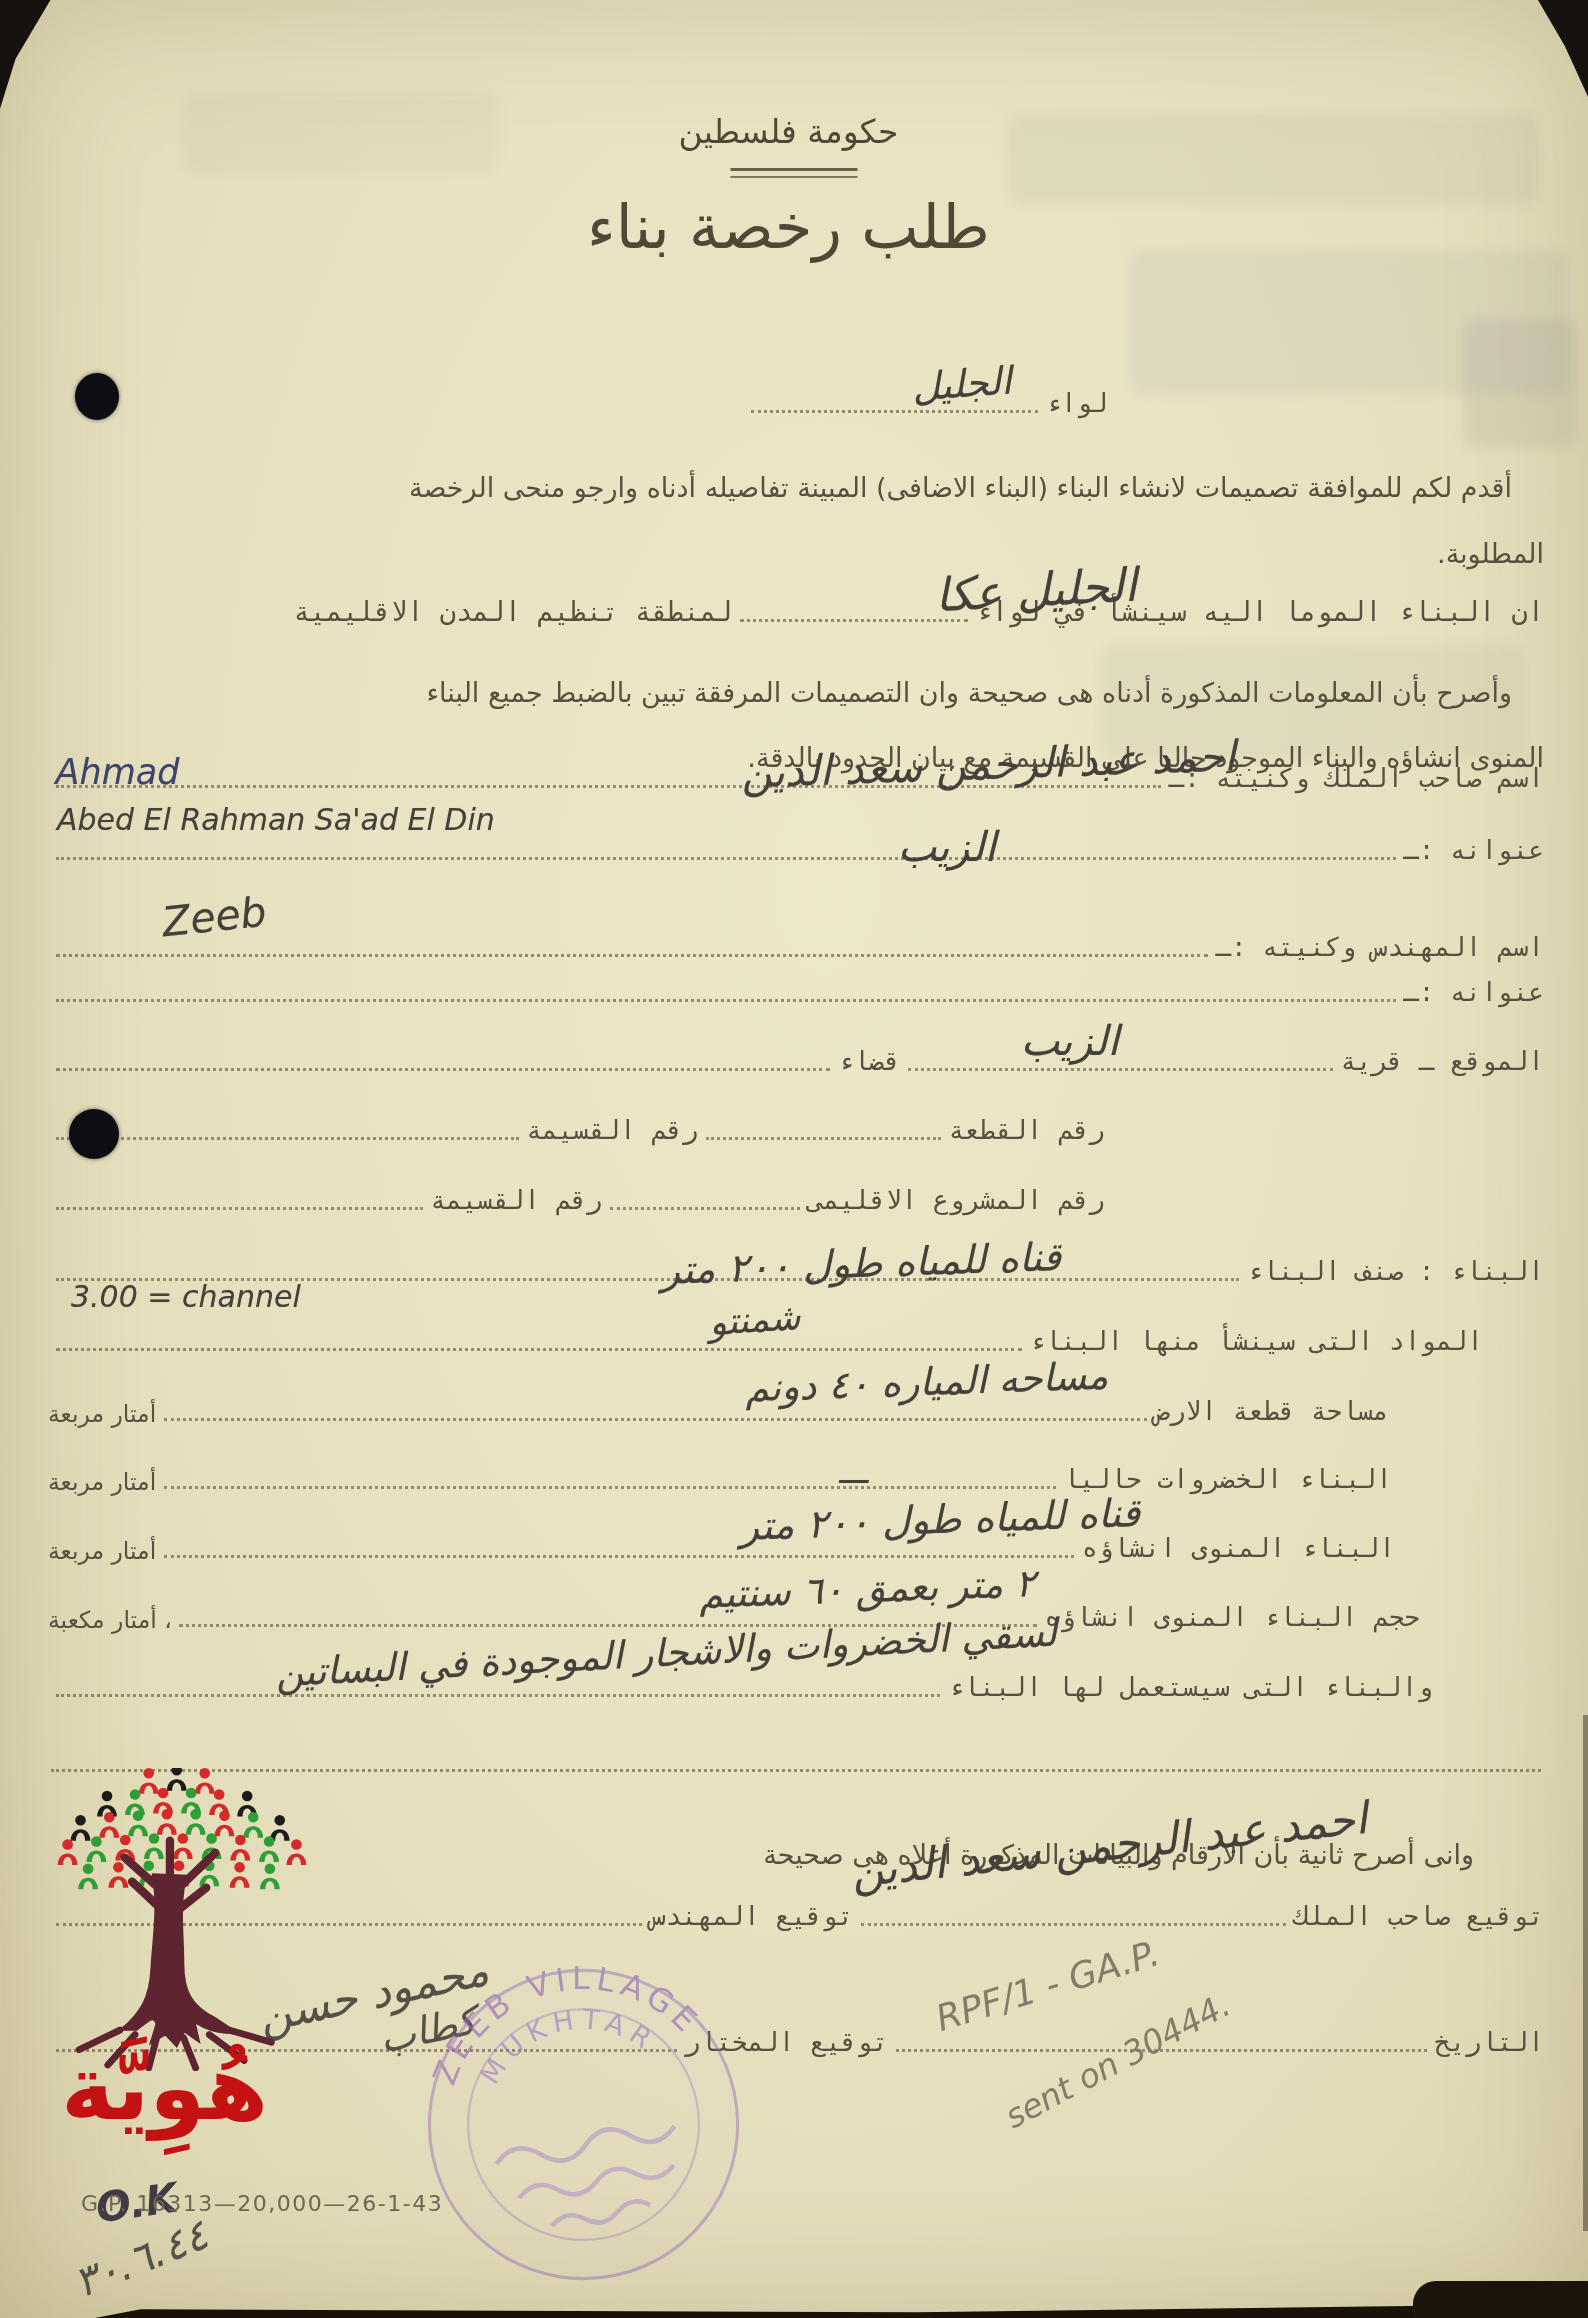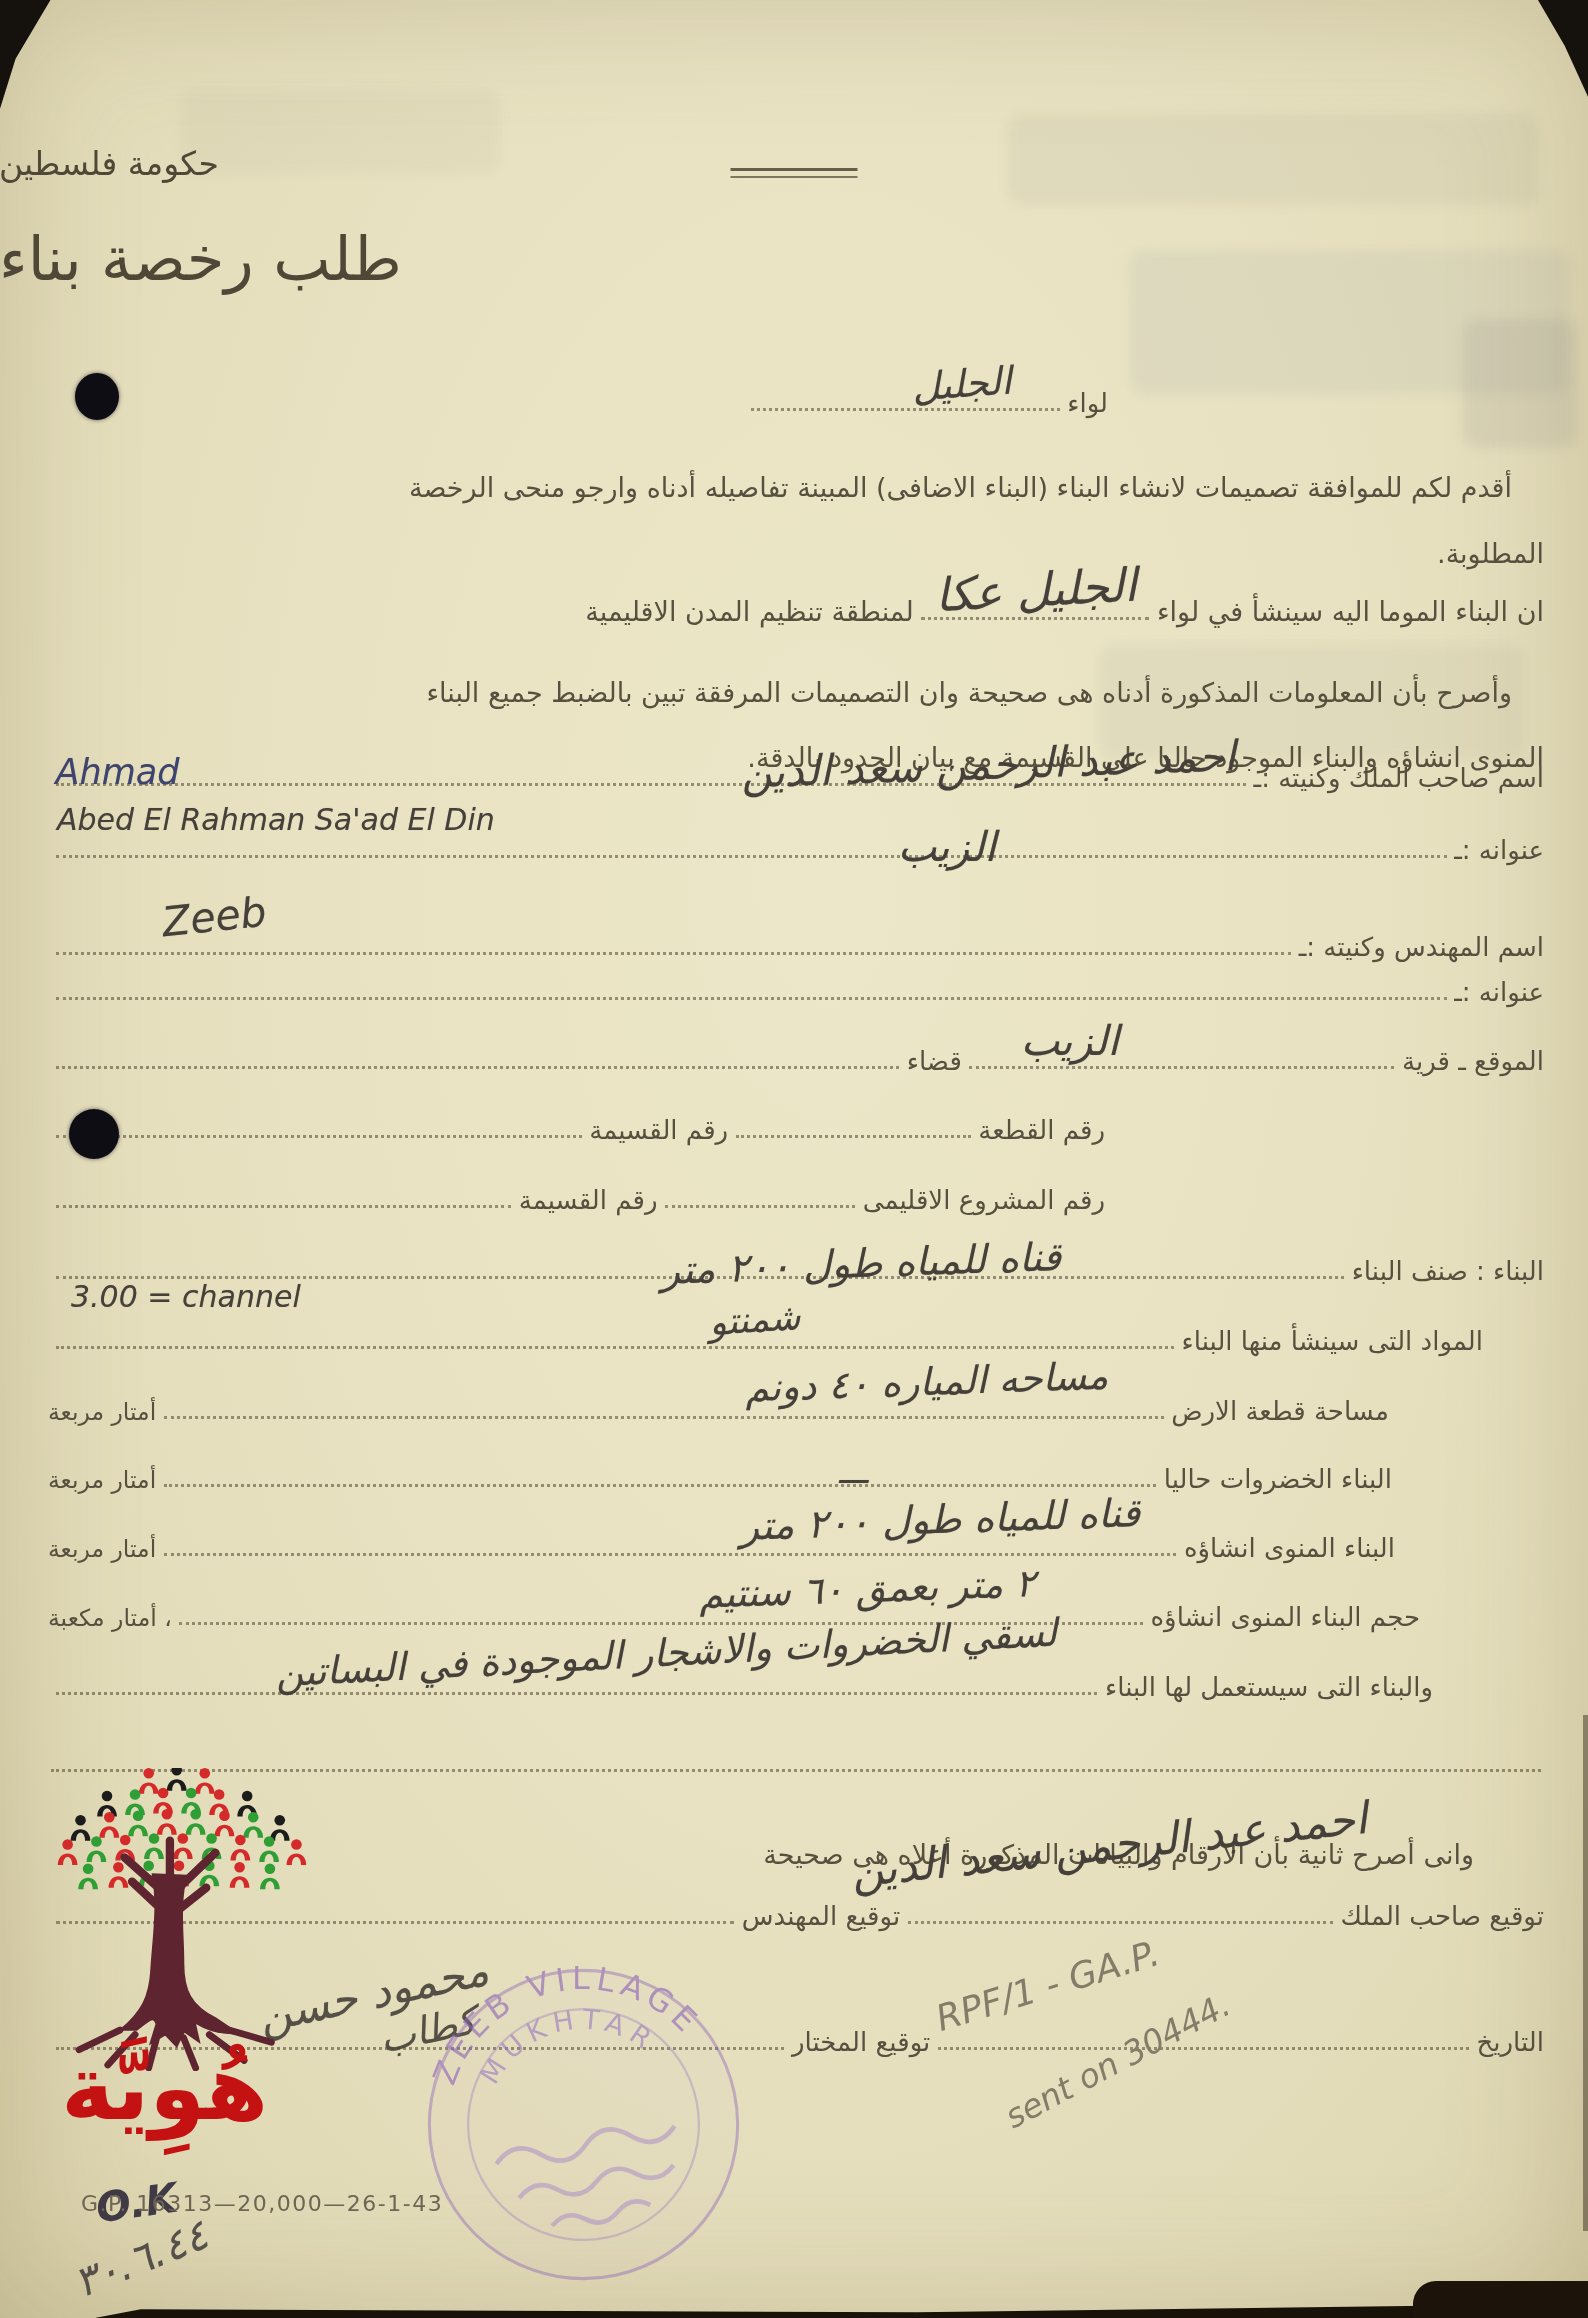--- a/index.html
+++ b/index.html
@@ -1,23 +1,23 @@
 <!DOCTYPE html>
 <html lang="ar" dir="rtl" style="font-size:12px"><head>
 <meta charset="utf-8">
 <style>
   html,body{margin:0;padding:0;background:#222;}
   .page{position:relative;width:1589px;height:2319px;overflow:hidden;
     font-family:"DejaVu Sans",sans-serif;color:#58503f;
     background:radial-gradient(ellipse at 52% 38%, #ece7c8 0%, #e8e2c2 45%, #e2dbb8 78%, #d7cfa8 100%);
     box-shadow:inset 0 0 137px rgba(120,100,60,.25);}
   .print{color:#58503f;}
-  .center{position:absolute;left:0;right:10px;text-align:left;margin-top:32px;}
+  .center{position:absolute;left:0;right:10px;text-align:center;}
   .row{position:absolute;left:49px;right:44px;display:flex;direction:rtl;align-items:flex-end;font-size:26px;white-space:nowrap;}
-  .lbl{white-space:nowrap;}
+  .lbl{white-space:nowrap;font-family:Liberation Mono, monospace;}
   .dots{flex:1 1 auto;border-bottom:3px dotted rgba(96,86,62,.62);margin:0 7.6px 6.8px;height:0;min-width:15px;}
   .unit{white-space:nowrap;font-size:23.5px;}
   .hw{position:absolute;font-style:italic;color:#45413a;white-space:nowrap;text-shadow:0 0 0.8px rgba(60,55,45,.35);}
   .hw-ar{font-size:39px;}
   .hw-lat{direction:ltr;font-size:32px;}
   .para{position:absolute;right:44px;left:49px;font-size:27px;line-height:67px;text-align:right;}
   .smudge{position:absolute;filter:blur(5.3px);border-radius:15px;}
   .hole{position:absolute;background:#0e0d13;border-radius:50%;box-shadow:0 0 4.6px rgba(20,20,40,.6);}
   .pencil{position:absolute;direction:ltr;color:#847c69;font-style:italic;white-space:nowrap;}
   .stamp-wrap,.logo-wrap{position:absolute;}

